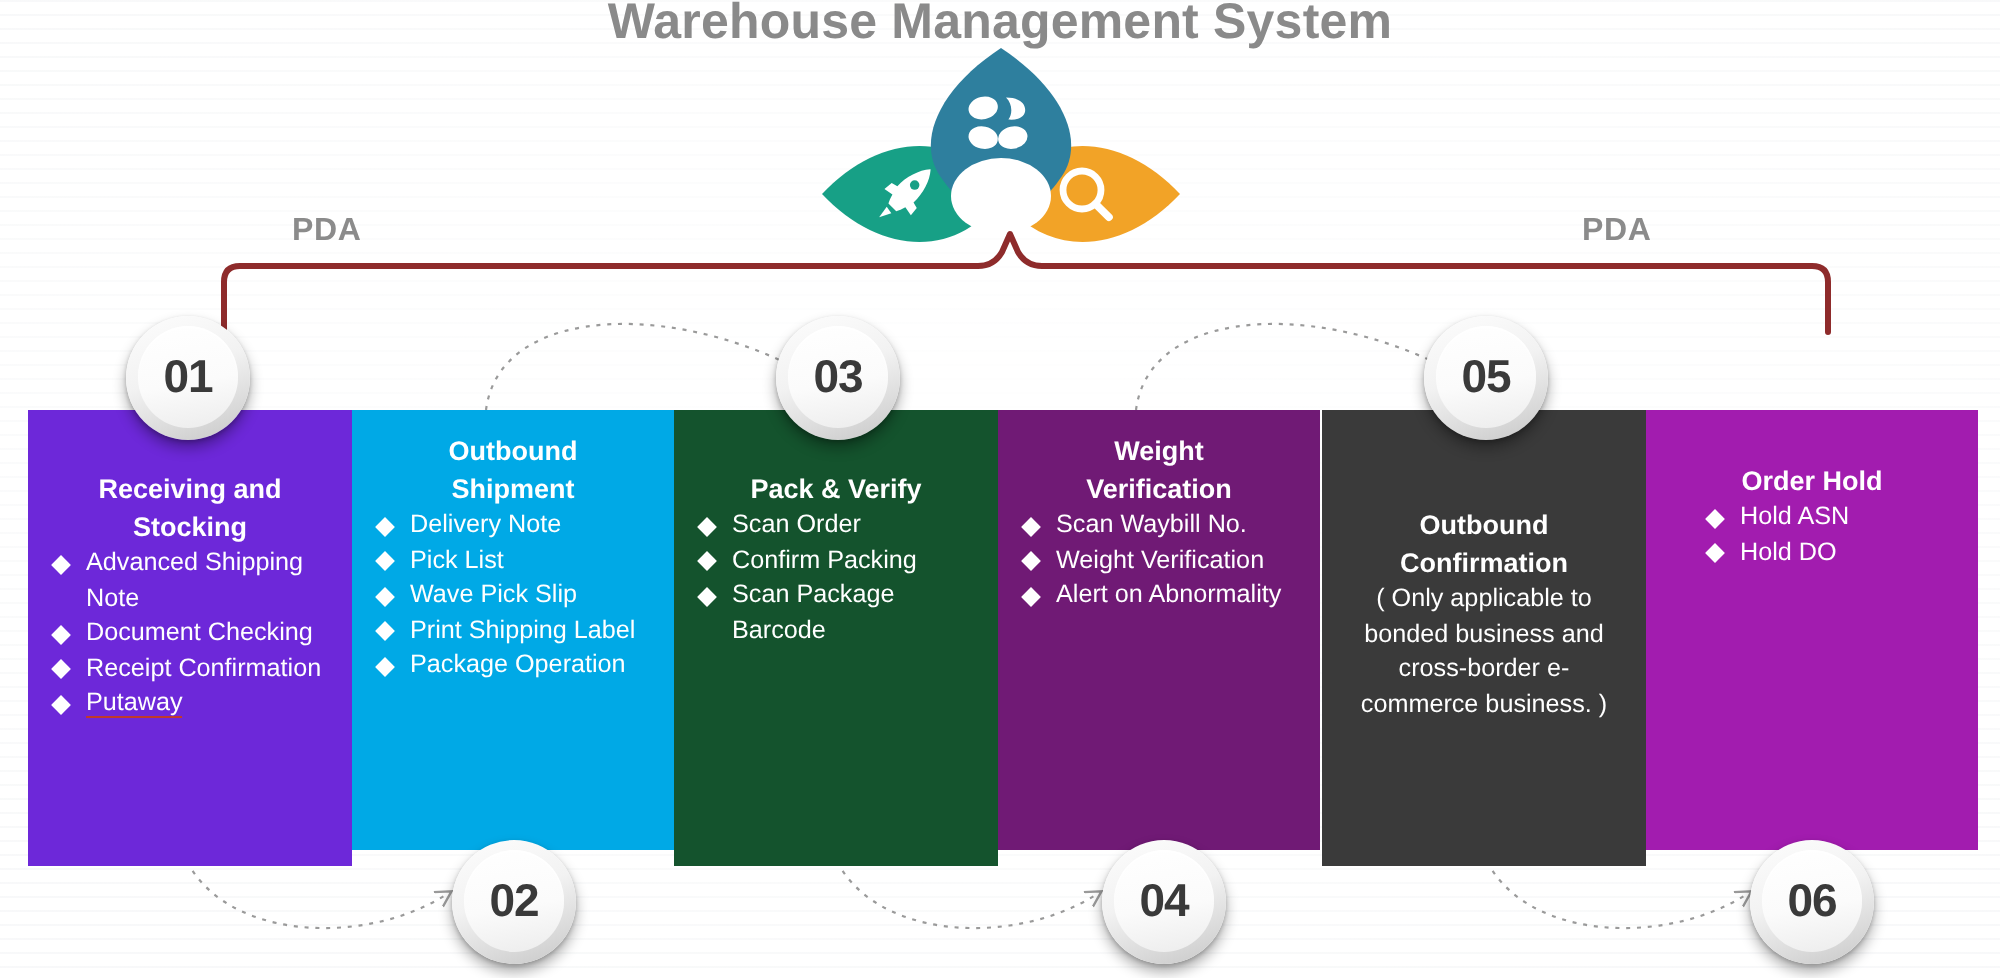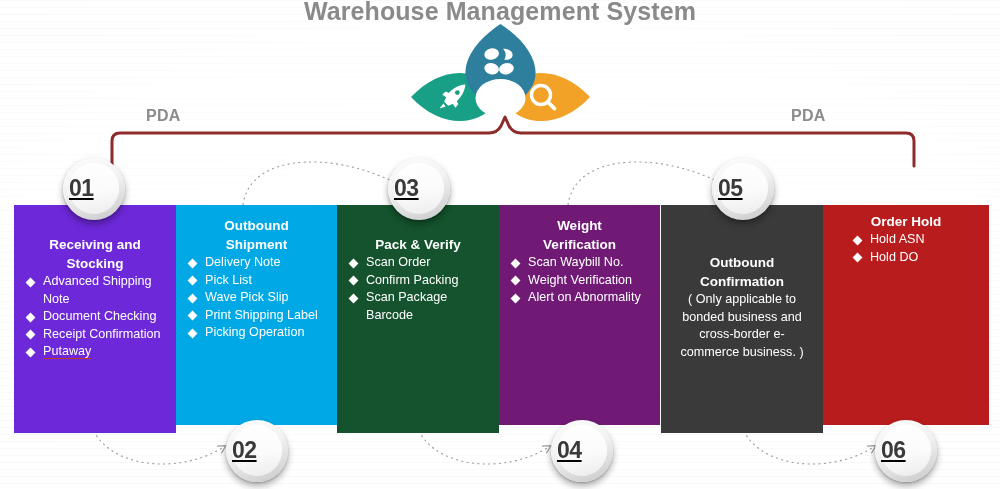--- a/index.html
+++ b/index.html
@@ -151,22 +151,21 @@
   }
   .badge .inner {
     position: absolute;
     left: 6px; top: 5px;
     width: 50px; height: 51px;
     border-radius: 50%;
     background: linear-gradient(170deg, #ffffff 0%, #fbfbfb 55%, #ececec 100%);
     box-shadow: inset 0 1px 1px rgba(255,255,255,0.9);
     display: flex;
     align-items: center;
-    justify-content: flex-start;
-    text-decoration: underline;
+    justify-content: center;
   }
   .badge .num {
     font-size: 23px;
     font-weight: bold;
     color: #3a3a3a;
     letter-spacing: -0.5px;
     line-height: 1;
   }
 </style>
 </head>
@@ -251,21 +250,21 @@
     </div>
 
     <div class="col" style="left:176px; width:161px; height:220px; background:#00a9e6; padding-top:11px;">
       <div class="col-title">Outbound
 Shipment</div>
       <ul class="bullets">
         <li><span class="dia"></span><span>Delivery Note</span></li>
         <li><span class="dia"></span><span>Pick List</span></li>
         <li><span class="dia"></span><span>Wave Pick Slip</span></li>
         <li><span class="dia"></span><span>Print Shipping Label</span></li>
-        <li><span class="dia"></span><span>Picking Operation</span></li>
+        <li><span class="dia"></span><span>Package Operation</span></li>
       </ul>
     </div>
 
     <div class="col" style="left:337px; width:162px; height:228px; background:#14532d; padding-top:30px;">
       <div class="col-title">Pack &amp; Verify</div>
       <ul class="bullets">
         <li><span class="dia"></span><span>Scan Order</span></li>
         <li><span class="dia"></span><span>Confirm Packing</span></li>
         <li><span class="dia"></span><span>Scan Package Barcode</span></li>
       </ul>
@@ -280,21 +279,21 @@
         <li><span class="dia"></span><span>Alert on Abnormality</span></li>
       </ul>
     </div>
 
     <div class="col" style="left:661px; width:162px; height:228px; background:#3a3a3a; padding-top:48px;">
       <div class="col-title">Outbound
 Confirmation</div>
       <div class="col-note">( Only applicable to bonded business and cross-border e-commerce business. )</div>
     </div>
 
-    <div class="col" style="left:823px; width:166px; height:220px; background:#b91c1c; padding-top:7px;">
+    <div class="col" style="left:823px; width:166px; height:220px; background:#a21caf; padding-top:26px;">
       <div class="col-title">Order Hold</div>
       <ul class="bullets" style="padding-left:20px;">
         <li><span class="dia"></span><span>Hold ASN</span></li>
         <li><span class="dia"></span><span>Hold DO</span></li>
       </ul>
     </div>
   </div>
 
   <div class="badge" style="left:63px; top:158px;">
     <div class="disc"></div>

